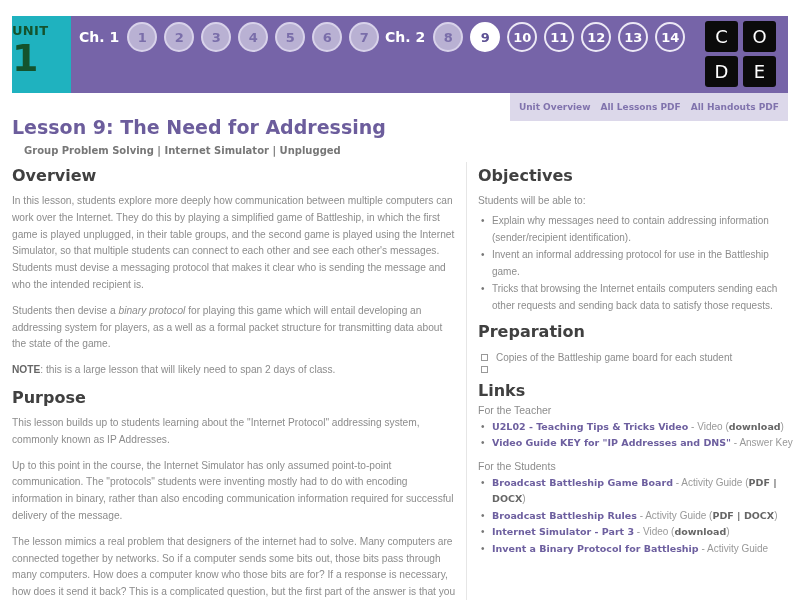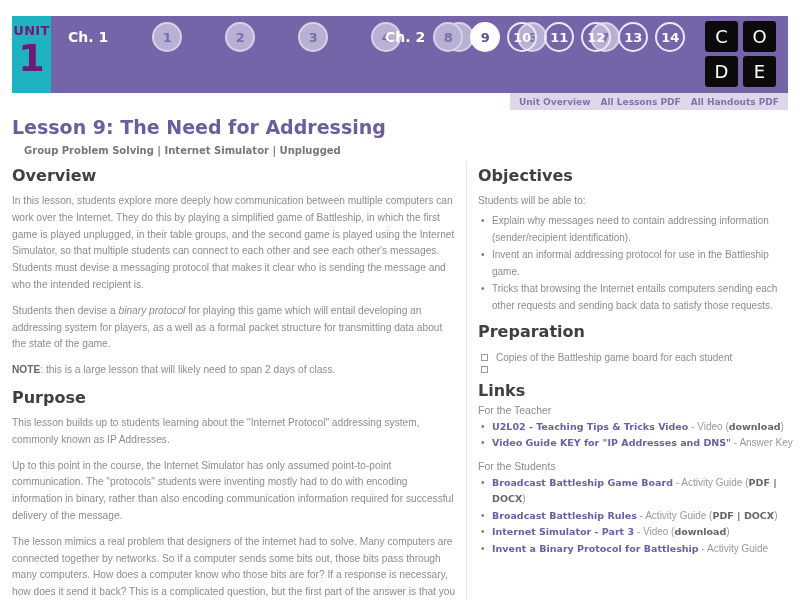--- a/index.html
+++ b/index.html
@@ -1,34 +1,34 @@
 <!DOCTYPE html>
 <html><head>
 <meta charset="utf-8">
 <style>
   * { box-sizing: border-box; margin: 0; padding: 0; }
   html, body { width: 800px; height: 600px; overflow: hidden; background: #ffffff; }
   body { font-family: "Liberation Sans", sans-serif; color: #8a8a8a; position: relative; }
 
   
   .header { position: absolute; left: 12px; top: 16px; width: 776px; height: 77px; background: #7664a8; }
-  .unit-box { position: absolute; left: 0; top: 0; width: 39px; height: 77px; background: #1fb2bf; color: #701a75; text-align: center; }
+  .unit-box { position: absolute; left: 0; top: 0; width: 59px; height: 77px; background: #1fb2bf; color: #14532d; text-align: left; }
   .unit-label { font-family: "DejaVu Sans", sans-serif; font-weight: bold; font-size: 13px; margin-top: 7px; letter-spacing: 0.3px; }
   .unit-num { font-family: "DejaVu Sans", sans-serif; font-weight: bold; font-size: 38px; line-height: 40px; }
   .chapter { position: absolute; top: 6px; display: flex; align-items: center; }
   .ch-label { font-family: "DejaVu Sans", sans-serif; font-weight: bold; color: #fff; font-size: 14px; margin-right: 8px; }
   .lesson-circle { width: 30px; height: 30px; border-radius: 50%; border: 2px solid #d8d2ea; display: flex; align-items: center; justify-content: center; font-family: "DejaVu Sans", sans-serif; font-weight: bold; font-size: 13px; margin-right: 7px; cursor: pointer; }
   .lc-past { background: #b9b1d3; color: #7a6eaa; }
   .lc-current { background: #ffffff; color: #5d5194; border-color: #fff; }
   .lc-future { background: transparent; color: #ffffff; border-color: #ece8f5; }
 
   .code-logo { position: absolute; right: 12px; top: 5px; width: 71px; height: 66px; display: grid; grid-template-columns: 33px 33px; grid-template-rows: 31px 31px; gap: 4px 5px; }
   .code-logo div { background: #0b0b0b; color: #fff; border-radius: 3px; display: flex; align-items: center; justify-content: center; font-family: "DejaVu Sans", sans-serif; font-size: 18px; }
 
-  .subnav { position: absolute; right: 12px; top: 93px; height: 17px; background: #dcd8ea; display: flex; align-items: center; padding: 4px 4px; }
+  .subnav { position: absolute; right: 12px; top: 93px; height: 28px; background: #dcd8ea; display: flex; align-items: center; padding: 4px 4px; }
   .subnav a { font-family: "DejaVu Sans", sans-serif; font-weight: bold; font-size: 9px; color: #8073ad; text-decoration: none; margin: 0 5px; }
 
   
   .page-title { position: absolute; left: 12px; top: 116px; font-family: "DejaVu Sans", sans-serif; font-weight: bold; font-size: 19px; color: #6c5d9c; }
   .page-subtitle { position: absolute; left: 12px; top: 145px; font-family: "DejaVu Sans", sans-serif; font-weight: bold; font-size: 10px; color: #777; margin-left: 12px; }
 
   
   .left-col { position: absolute; left: 12px; top: 166px; width: 446px; }
   .right-col { position: absolute; left: 478px; top: 166px; width: 315px; }
   .divider { position: absolute; left: 466px; top: 162px; width: 1px; height: 438px; background: #e6e6e6; }
@@ -55,21 +55,21 @@
 </style>
 </head>
 <body>
 
 <div class="header">
   <div class="unit-box">
     <div class="unit-label">UNIT</div>
     <div class="unit-num">1</div>
   </div>
 
-  <div class="chapter" style="left:56px;gap:36px;">
+  <div class="chapter" style="left:67px;">
     <span class="ch-label">Ch. 1</span>
     <div class="lesson-circle lc-past">1</div>
     <div class="lesson-circle lc-past">2</div>
     <div class="lesson-circle lc-past">3</div>
     <div class="lesson-circle lc-past">4</div>
     <div class="lesson-circle lc-past">5</div>
     <div class="lesson-circle lc-past">6</div>
     <div class="lesson-circle lc-past">7</div>
   </div>
 

